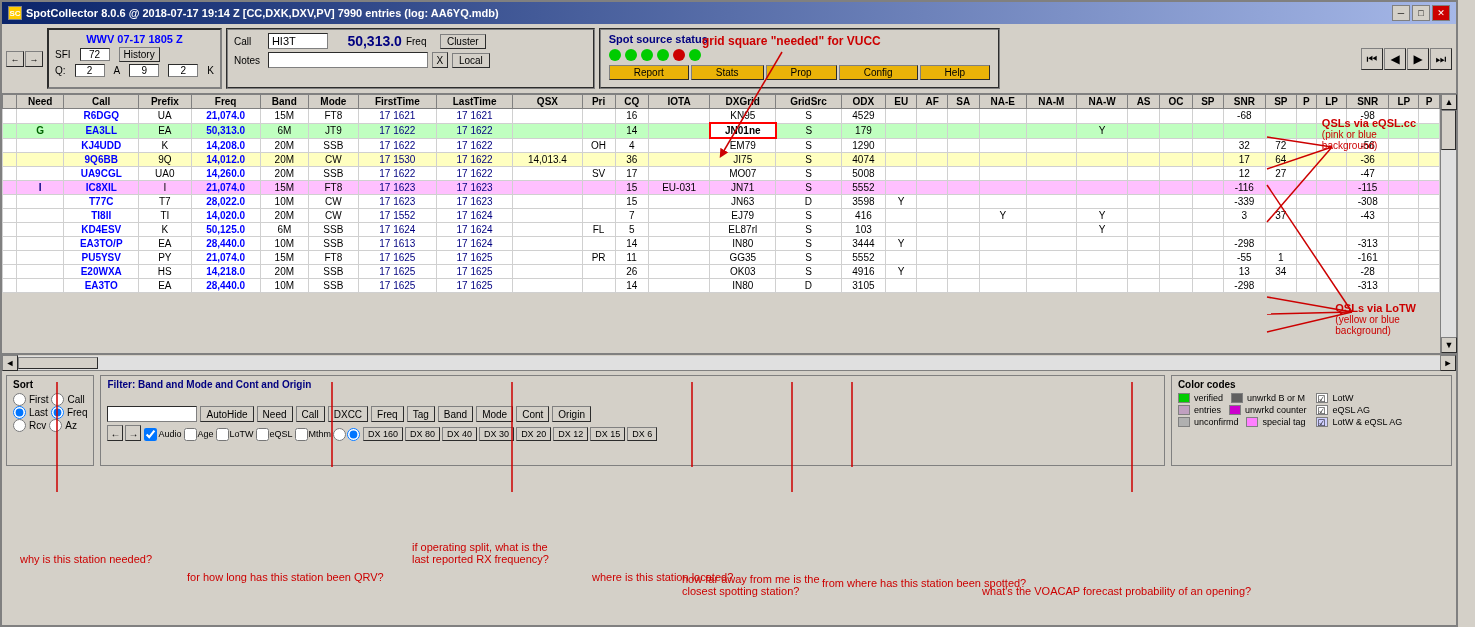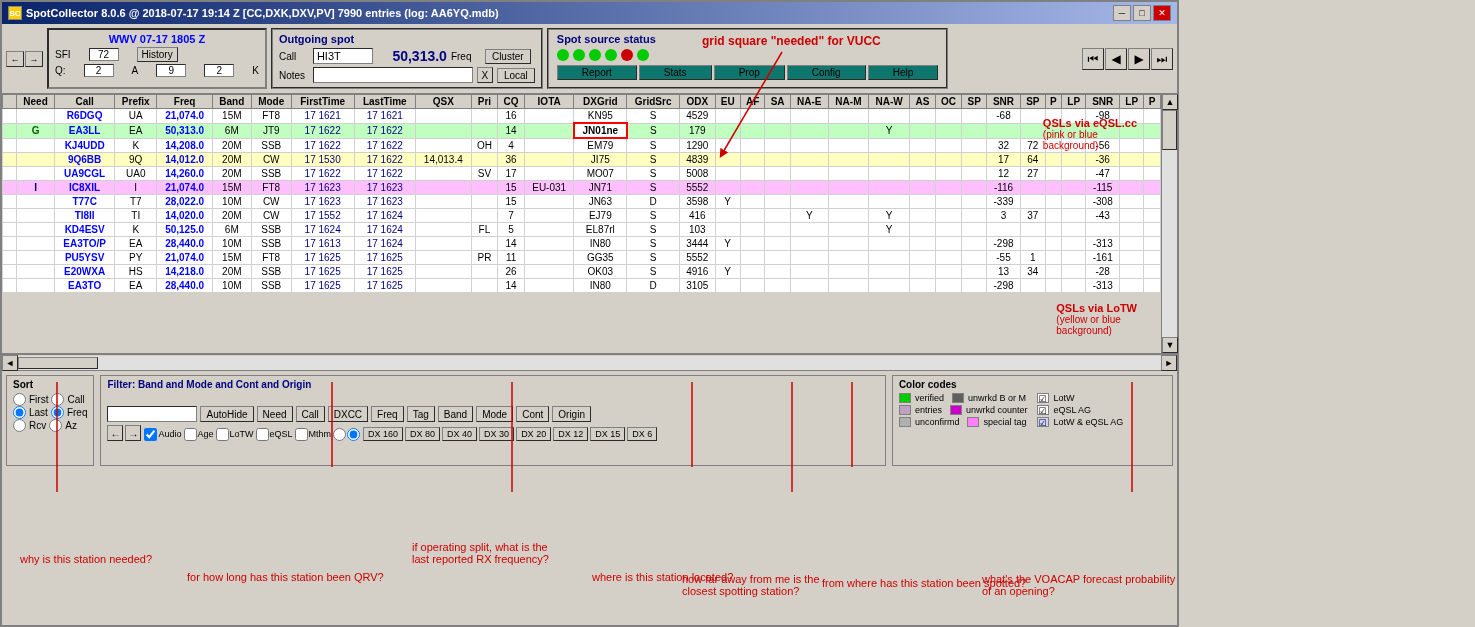--- a/index.html
+++ b/index.html
@@ -1,33 +1,33 @@
 <!DOCTYPE html>
 <html><head>
   <meta charset="utf-8">
   <style>
     * { box-sizing: border-box; margin: 0; padding: 0; }
     body { font-family: 'Segoe UI', Tahoma, Arial, sans-serif; font-size: 11px; background: #d4d0c8; overflow: hidden; }
     
-    .window { width: 1179px; height: 627px; background: #d4d0c8; border: 2px solid #808080; position: relative; }
+    .window { width: 1458px; height: 627px; background: #d4d0c8; border: 2px solid #808080; position: relative; }
     
     
     .title-bar { background: linear-gradient(to right, #0a246a, #a6b8e8); color: white; padding: 3px 6px; display: flex; align-items: center; justify-content: space-between; height: 22px; }
     .title-bar-text { font-size: 11px; font-weight: bold; display: flex; align-items: center; gap: 4px; }
     .title-bar-icon { width: 14px; height: 14px; background: #ffcc00; border: 1px solid #888; font-size: 8px; display: flex; align-items: center; justify-content: center; }
     .title-bar-controls { display: flex; gap: 2px; }
     .title-btn { width: 18px; height: 16px; background: #d4d0c8; border: 1px solid #808080; font-size: 9px; cursor: pointer; display: flex; align-items: center; justify-content: center; }
     
     
     .top-panel { display: flex; align-items: stretch; background: #d4d0c8; border-bottom: 1px solid #808080; height: 70px; padding: 4px; gap: 4px; }
     
     
     .wwv-panel { border: 2px inset #808080; padding: 3px 6px; min-width: 140px; background: #d4d0c8; }
     .wwv-title { color: blue; font-weight: bold; font-size: 11px; text-align: center; }
-    .wwv-row { display: flex; align-items: center; gap: 18px; margin-top: 2px; }
+    .wwv-row { display: flex; align-items: center; gap: 9px; margin-top: 2px; }
     .wwv-label { font-size: 10px; }
     .wwv-value { background: white; border: 1px inset #808080; padding: 0 2px; min-width: 30px; font-size: 10px; text-align: center; }
     .wwv-btn { background: #d4d0c8; border: 1px outset #808080; padding: 1px 4px; font-size: 10px; cursor: pointer; }
     
     
     .nav-arrows { display: flex; flex-direction: column; justify-content: center; gap: 2px; }
     .nav-row { display: flex; gap: 1px; }
     .nav-btn { background: #d4d0c8; border: 1px outset #808080; width: 18px; height: 16px; font-size: 9px; cursor: pointer; display: flex; align-items: center; justify-content: center; }
     
     
@@ -40,21 +40,21 @@
     .outgoing-btn { background: #d4d0c8; border: 1px outset #808080; padding: 1px 6px; font-size: 10px; cursor: pointer; }
     .clear-btn { background: #d4d0c8; border: 1px outset #808080; width: 16px; height: 16px; font-size: 10px; cursor: pointer; text-align: center; }
     
     
     .spot-source-panel { border: 2px groove #808080; padding: 3px 8px; background: #d4d0c8; min-width: 200px; }
     .spot-source-title { font-weight: bold; font-size: 11px; color: #000080; margin-bottom: 4px; }
     .spot-dots { display: flex; gap: 4px; align-items: center; }
     .dot { width: 12px; height: 12px; border-radius: 50%; display: inline-block; }
     .dot-green { background: #00cc00; }
     .dot-red { background: #cc0000; }
-    .action-btn { background: #0f766e; border: 1px outset #808080; padding: 1px 24px; font-size: 10px; cursor: pointer; }
+    .action-btn { background: #eab308; border: 1px outset #808080; padding: 1px 24px; font-size: 10px; cursor: pointer; }
     
     
     .right-nav { display: flex; align-items: center; gap: 1px; }
     .right-nav-btn { background: #d4d0c8; border: 1px outset #808080; width: 22px; height: 22px; font-size: 12px; cursor: pointer; display: flex; align-items: center; justify-content: center; }
     
     
     .data-table { width: 100%; border-collapse: collapse; font-size: 10px; }
     .data-table th { background: #d4d0c8; border: 1px solid #808080; padding: 1px 3px; font-size: 10px; cursor: pointer; white-space: nowrap; text-align: center; }
     .data-table td { border: 1px solid #d0d0d0; padding: 1px 3px; white-space: nowrap; text-align: center; }
     
@@ -143,21 +143,20 @@
         <span class="wwv-label">Q:</span>
         <span class="wwv-value">2</span>
         <span class="wwv-label">A</span>
         <span class="wwv-value">9</span>
         <span class="wwv-value">2</span>
         <span class="wwv-label">K</span>
       </div>
     </div>
 
     <div class="outgoing-panel">
-      <div class="outgoing-title">Outgoing spot</div>
       <div class="outgoing-row">
         <span class="outgoing-label">Call</span>
         <input class="outgoing-input" style="width: 60px;" value="HI3T">
         <span class="outgoing-freq">50,313.0</span>
         <span class="outgoing-label">Freq</span>
         <button class="outgoing-btn">Cluster</button>
       </div>
       <div class="outgoing-row" style="margin-top:3px;">
         <span class="outgoing-label">Notes</span>
         <input class="outgoing-input" style="width: 160px;">
@@ -348,21 +347,21 @@
                 <td>20M</td>
                 <td>CW</td>
                 <td class="time-val">17 1530</td>
                 <td class="time-val">17 1622</td>
                 <td>14,013.4</td>
                 <td></td>
                 <td>36</td>
                 <td></td>
                 <td>JI75</td>
                 <td>S</td>
-                <td>4839</td>
+                <td>4074</td>
                 <td></td>
                 <td></td>
                 <td></td>
                 <td></td>
                 <td></td>
                 <td></td>
                 <td></td>
                 <td></td>
                 <td></td>
                 <td>17</td>

